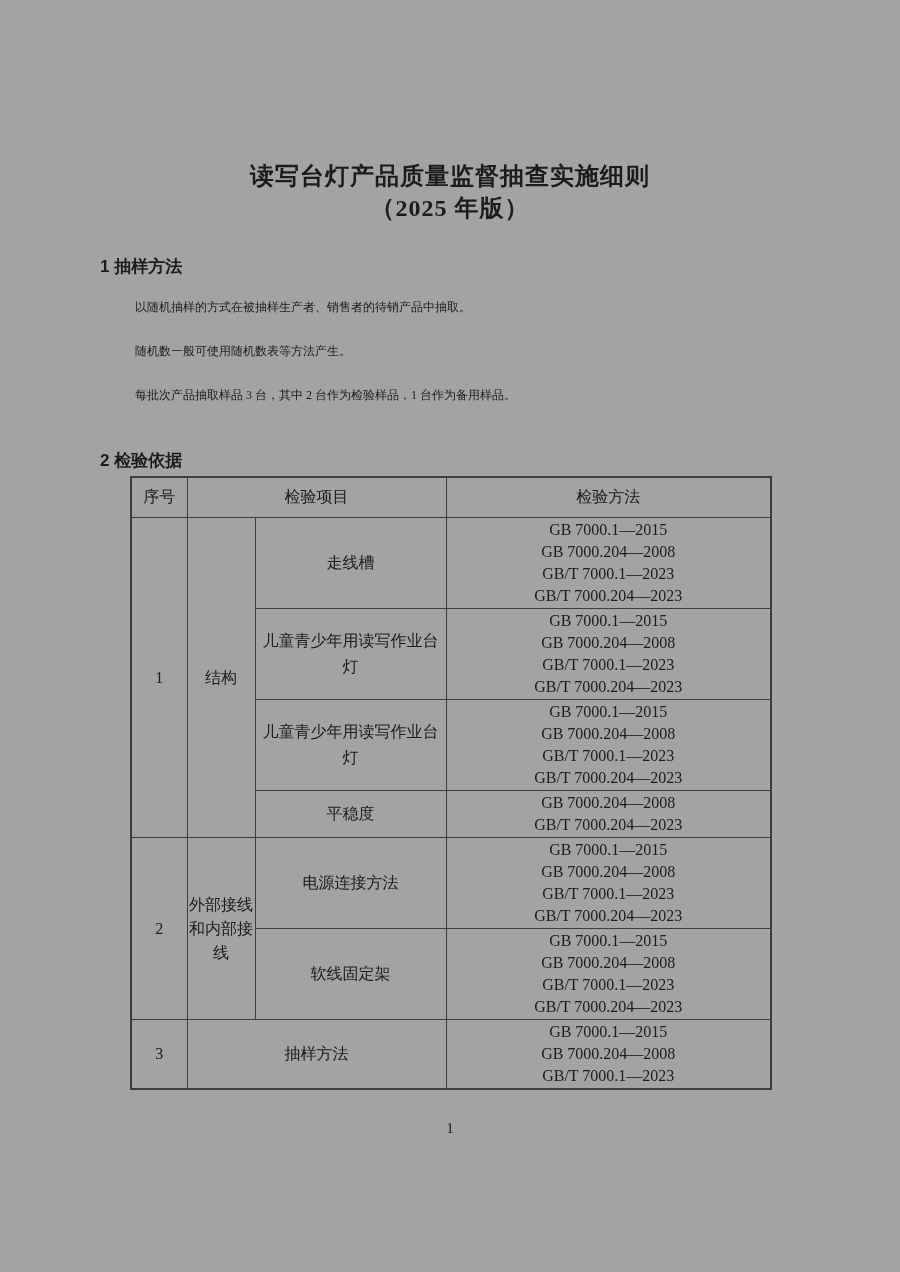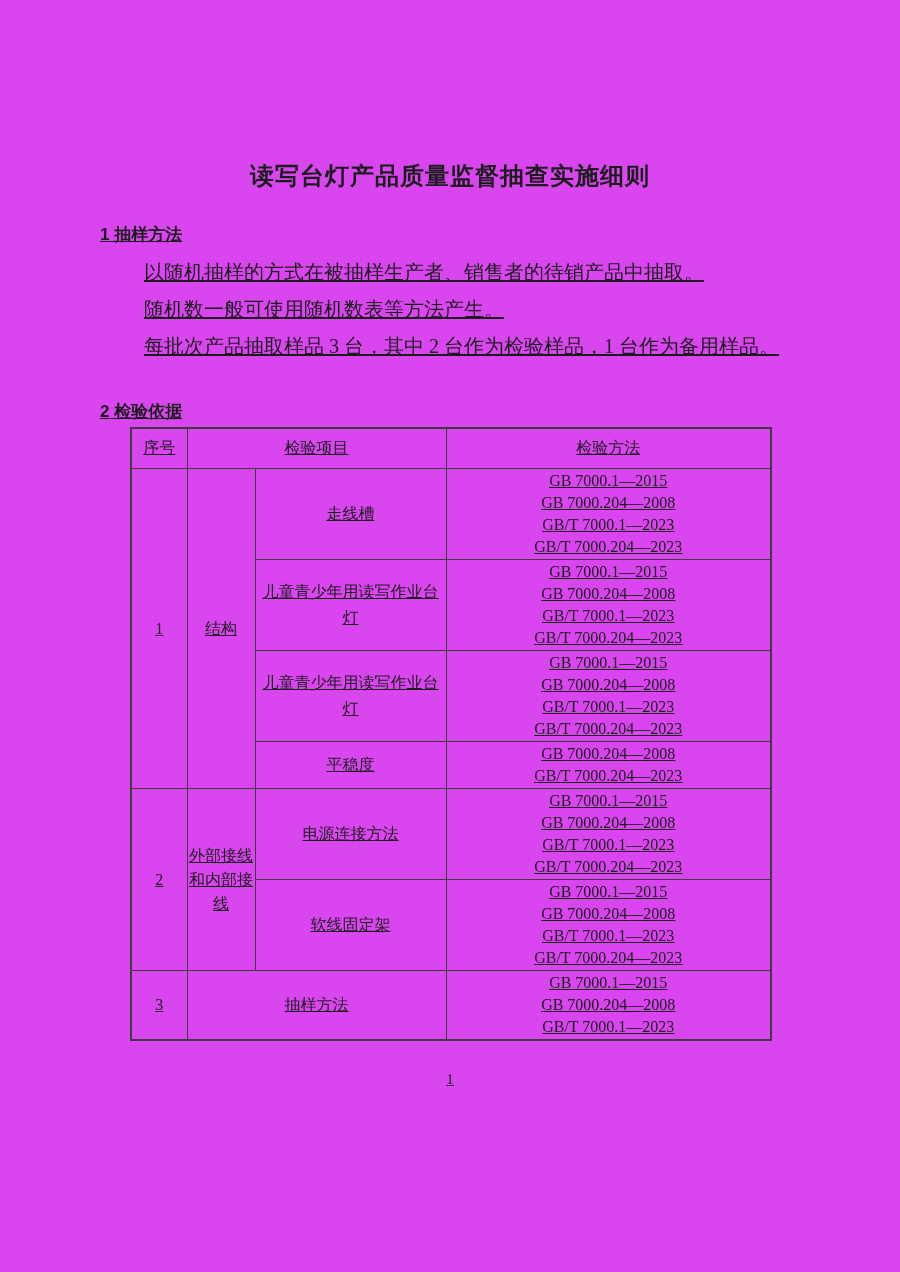--- a/index.html
+++ b/index.html
@@ -1,48 +1,48 @@
 <!DOCTYPE html>
 <html><head>
 <meta charset="utf-8">
 <style>
   html, body { margin: 0; padding: 0; background: #ffffff; }
   .page {
     position: relative;
     width: 900px;
     height: 1272px;
     margin: 0 auto;
-    background: #d946ef;
+    background: #a3a3a3;
     box-sizing: border-box;
     padding-top: 160px;
     overflow: hidden;
     color: #1c1c1c;
     font-family: "Liberation Serif", "DejaVu Serif", serif;
   }
   .doc-title {
     text-align: center;
     font-size: 24px;
     font-weight: bold;
     line-height: 32px;
     letter-spacing: 1px;
   }
-  .content { margin: 0 100px; text-decoration: underline; }
+  .content { margin: 0 100px; }
   .section-heading {
     font-family: "Liberation Sans", "DejaVu Sans", sans-serif;
     font-size: 17px;
     font-weight: bold;
     line-height: 26px;
     margin: 0 0 8px 0;
   }
   .heading-1 { margin-top: 30px; }
   .heading-2 { margin-top: 36px; margin-bottom: 0; }
   .body-para {
-    font-size: 20px;
+    font-size: 12px;
     line-height: 33px;
-    margin: 4px;
+    margin: 11px;
     text-indent: 2em;
   }
   .table-caption {
     text-align: center;
     font-size: 17px;
     line-height: 24px;
     margin: 0 0 2px 0;
   }
   table.inspection-table {
     border-collapse: collapse;
@@ -73,20 +73,21 @@
     margin-top: 26px;
   }
 </style>
 </head>
 <body>
 
 <div class="page">
 
   <div class="doc-title">
     <div>读写台灯产品质量监督抽查实施细则</div>
+    <div>（2025 年版）</div>
   </div>
 
   <div class="content">
 
     <h2 class="section-heading heading-1">1 抽样方法</h2>
     <p class="body-para">以随机抽样的方式在被抽样生产者、销售者的待销产品中抽取。</p>
     <p class="body-para">随机数一般可使用随机数表等方法产生。</p>
     <p class="body-para">每批次产品抽取样品 3 台，其中 2 台作为检验样品，1 台作为备用样品。</p>
 
     <h2 class="section-heading heading-2">2 检验依据</h2>

